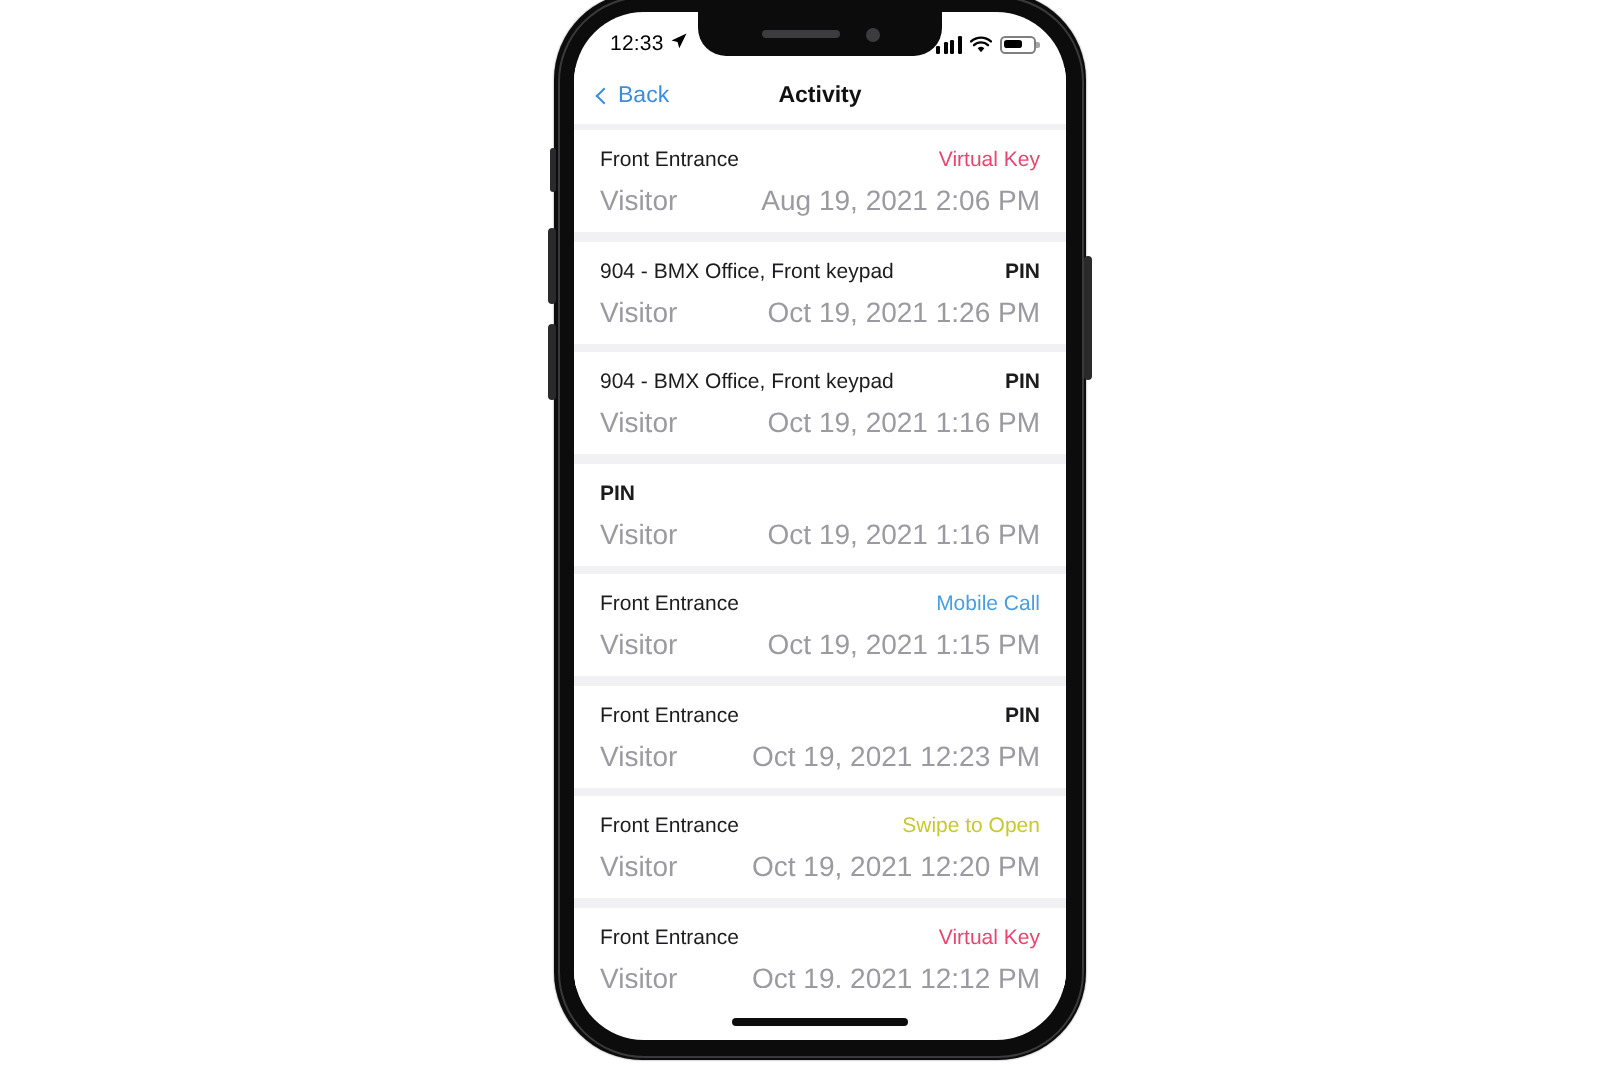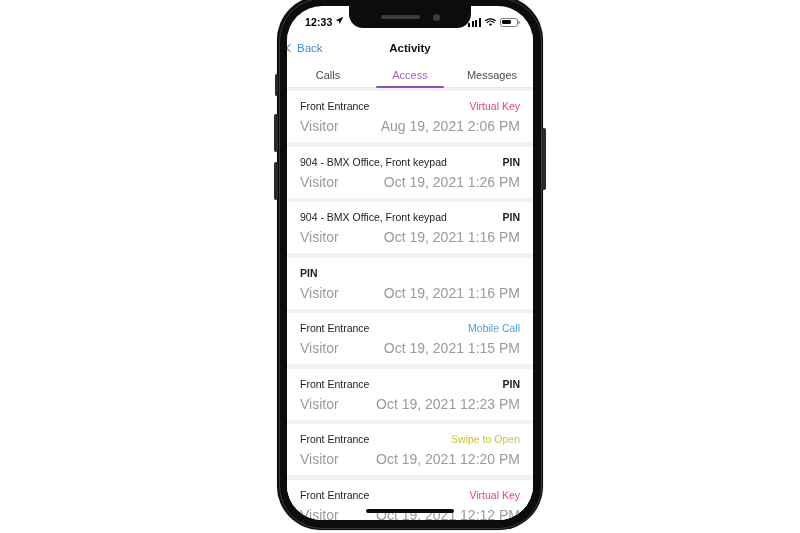--- a/index.html
+++ b/index.html
@@ -99,21 +99,21 @@
     align-items: center;
     justify-content: space-between;
     padding: 4px 15px 0 18px;
     color: #000;
   }
   #status-time-group {
     display: flex;
     align-items: flex-start;
     gap: 3px;
     font-size: 10.5px;
-    font-weight: bold;
+    font-weight: normal;
     letter-spacing: 0.1px;
   }
   #status-right-group {
     display: flex;
     align-items: center;
     gap: 4px;
   }
   
   #signal-icon { display: flex; align-items: flex-end; gap: 1.3px; height: 9px; }
   #signal-icon i { display:block; width: 2.3px; background: #000; border-radius: 0.6px; }
@@ -142,21 +142,21 @@
     background: #000;
     border-radius: 1.4px;
   }
 
   
   #nav-bar {
     position: relative;
     height: 28px;
     display: flex;
     align-items: center;
-    padding: 0 0;
+    padding: 0 12px;
     background: #fff;
   }
   #back-button {
     display: flex;
     align-items: center;
     gap: 3px;
     color: #3c8dde;
     font-size: 11.5px;
     cursor: pointer;
   }
@@ -308,25 +308,20 @@
       </div>
 
       <div id="nav-bar">
         <div id="back-button">
           <span id="chevron-left-icon"></span>
           <span>Back</span>
         </div>
         <div id="page-title">Activity</div>
       </div>
 
-      <div id="tab-bar">
-          <div class="tab">Calls</div>
-          <div class="tab selected">Access</div>
-          <div class="tab">Messages</div>
-        </div>
 
       <div id="activity-list">
           <div class="activity-row">
             <div class="row-top">
               <span class="row-door">Front Entrance</span>
               <span class="row-method virtual-key">Virtual Key</span>
             </div>
             <div class="row-bottom">
               <span class="row-user">Visitor</span>
               <span class="row-time">Aug 19, 2021 2:06 PM</span>

